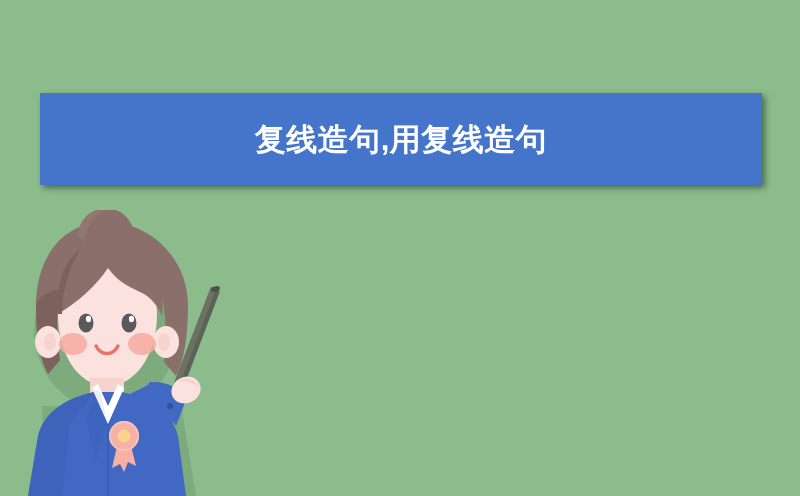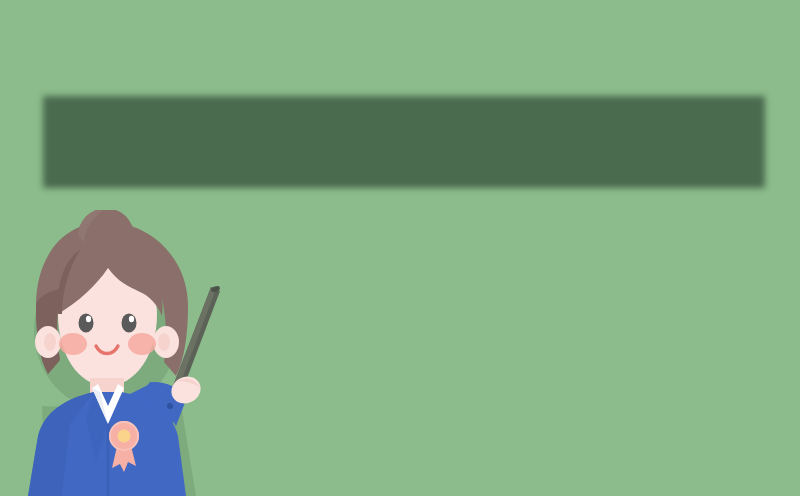--- a/index.html
+++ b/index.html
@@ -57,20 +57,23 @@
     width: 260px;
     height: 286px;
   }
 </style>
 </head>
 <body>
 
 <div id="page" style="background: rgb(140, 188, 139);">
 
   <div id="banner-shadow"></div>
+  <div id="banner" style="background: rgb(68, 117, 202);">
+    <div id="banner-title" style="color: rgb(255, 255, 255);">复线造句,用复线造句</div>
+  </div>
 
   <div id="teacher">
     <svg width="260" height="286" viewBox="0 0 260 286" xmlns="http://www.w3.org/2000/svg">
 
       <g opacity="0.16">
         <ellipse cx="106" cy="120" rx="72" ry="80" fill="#3b5a3a"></ellipse>
         <path d="M42 196 L46 286 L196 286 L182 200 Z" fill="#3b5a3a"></path>
       </g>
 
       <g>

